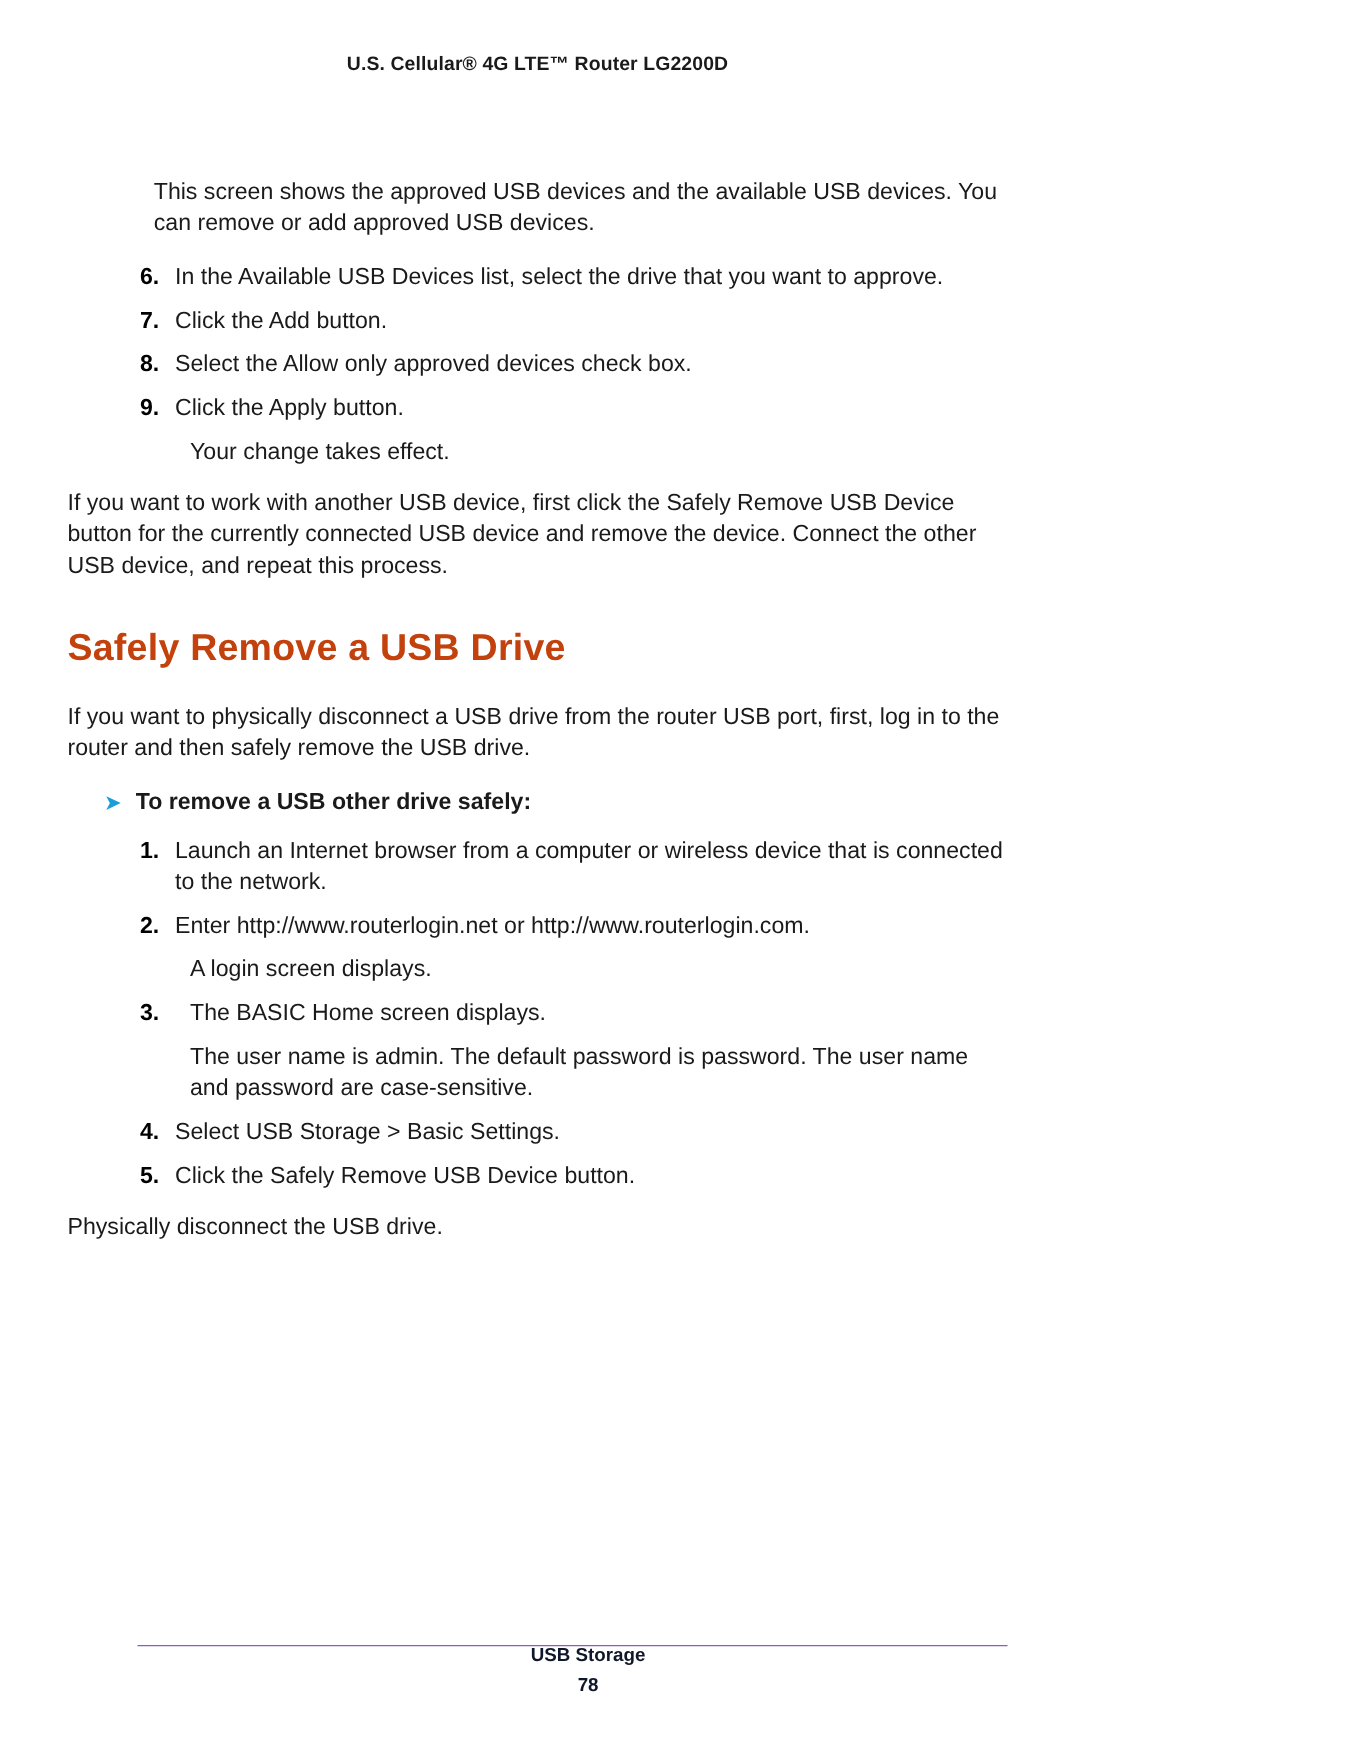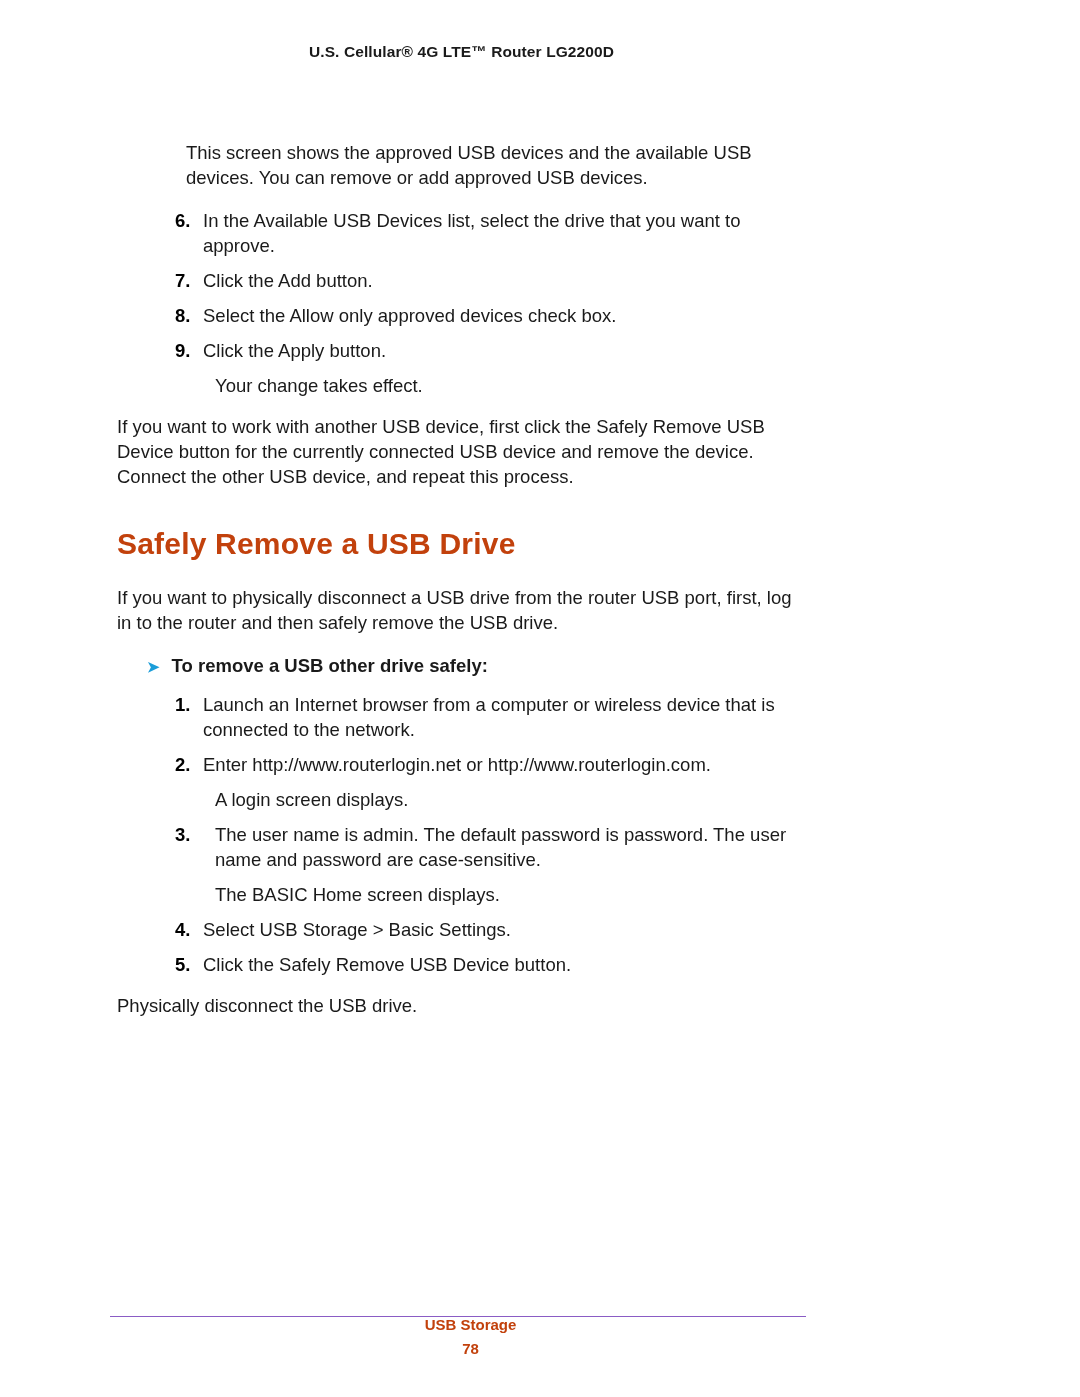--- a/index.html
+++ b/index.html
@@ -8,21 +8,21 @@
     font-family: Arial, Helvetica, sans-serif;
     color: #1a1a1a;
     position: relative;
     font-size: 18.5px;
     line-height: 1.35;
   }
   .page {
     position: relative;
     width: 916px;
     height: 1397px;
-    padding: 40px 110px 0 117px;
+    padding: 40px 110px 0 54px;
   }
   .doc-header {
     text-align: center;
     font-weight: 700;
     font-size: 15.5px;
     margin-top: 2px;
     margin-bottom: 78px;
     letter-spacing: 0.1px;
   }
   .body-indent {
@@ -84,21 +84,21 @@
     height: 1px;
     background: #8a5cc5;
   }
   .footer {
     position: absolute;
     left: 0; right: 0;
     bottom: 36px;
     text-align: center;
     font-weight: 700;
     font-size: 15px;
-    color: #c2410c;
+    color: #0f172a;
     line-height: 1.6;
     margin-left: 25px;
   }
 </style>
 </head>
 <body>
 
 <div class="page">
 
   <div class="doc-header">U.S. Cellular® 4G LTE™ Router LG2200D</div>
@@ -145,24 +145,24 @@
       <span class="n">1.</span>
       <span>Launch an Internet browser from a computer or wireless device that is connected to the network.</span>
     </li>
     <li>
       <span class="n">2.</span>
       <span><span>Enter </span><b>http://www.routerlogin.net</b><span> or </span><b>http://www.routerlogin.com</b><span>.</span></span>
       <div class="sub">A login screen displays.</div>
     </li>
     <li>
       <span class="n">3.</span>
+      <div class="sub">The BASIC Home screen displays.</div>
       <div class="sub">
         <span>The user name is </span><b>admin</b><span>. The default password is </span><b>password</b><span>. The user name and password are case-sensitive.</span>
       </div>
-      <div class="sub">The BASIC Home screen displays.</div>
     </li>
     <li>
       <span class="n">4.</span>
       <span><span>Select </span><b>USB Storage &gt; Basic Settings</b><span>.</span></span>
     </li>
     <li>
       <span class="n">5.</span>
       <span><span>Click the </span><b>Safely Remove USB Device</b><span> button.</span></span>
     </li>
   </ol>

